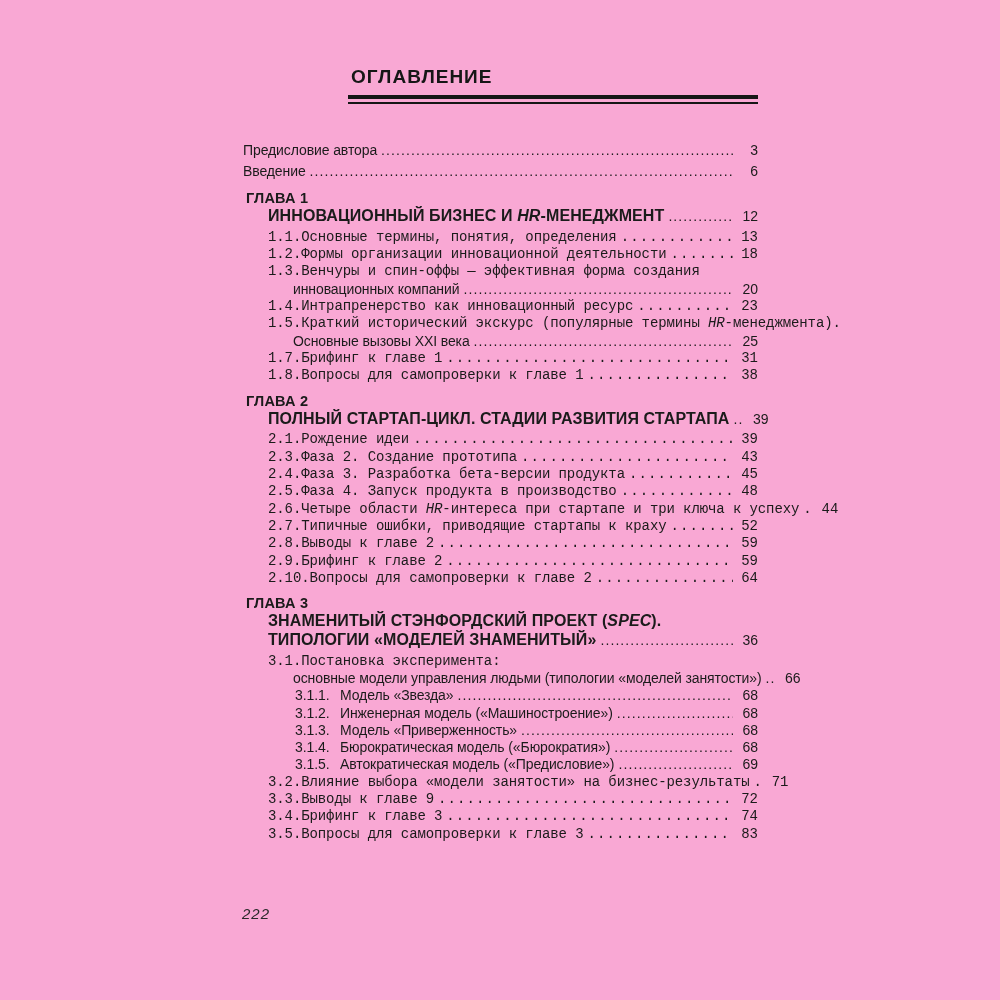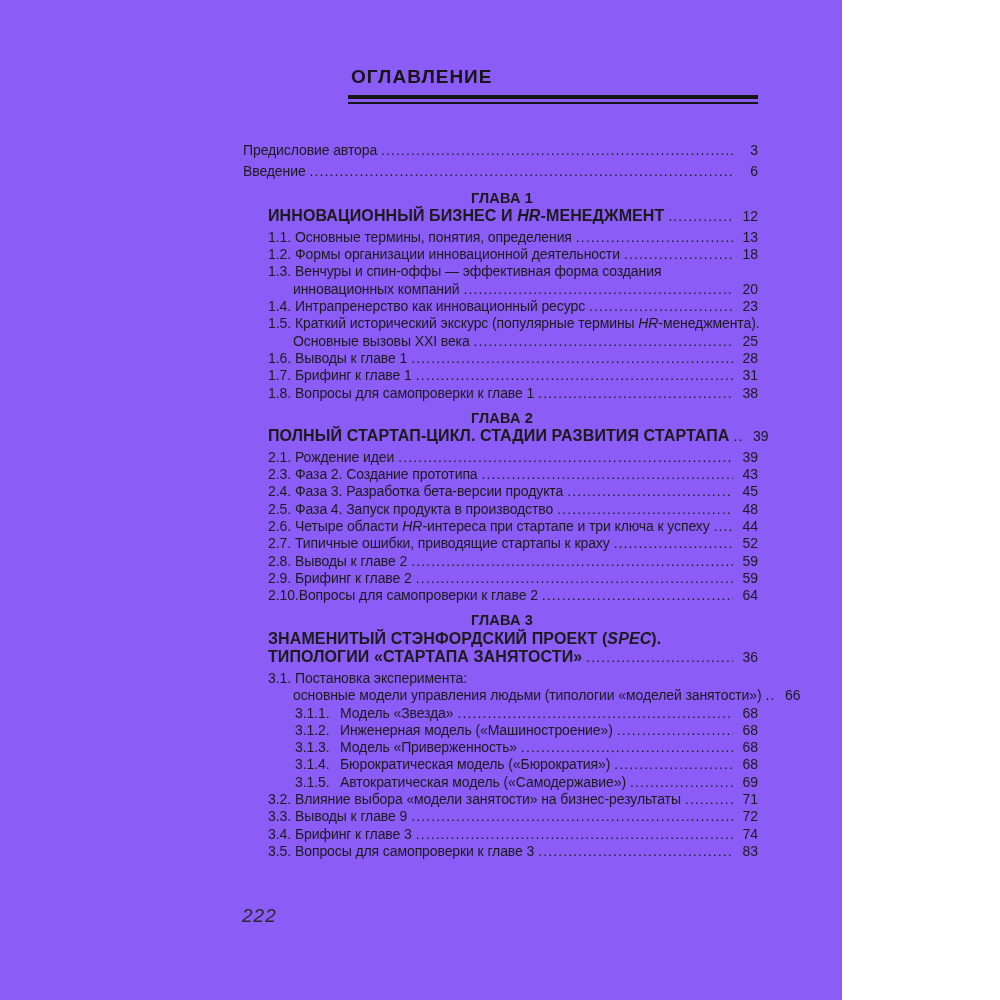--- a/index.html
+++ b/index.html
@@ -6,23 +6,23 @@
     margin: 0;
     padding: 0;
     width: 1000px;
     height: 1000px;
     background: #ffffff;
     font-family: "Liberation Sans", sans-serif;
     color: #1b1b1b;
   }
   .page {
     position: relative;
-    width: 842px;
+    width: 1000px;
     height: 1000px;
-    background: #8b5cf6;
+    background: #f9a8d4;
     overflow: hidden;
   }
   
   .toc-title {
     position: absolute;
     left: 351px;
     top: 66px;
     margin: 0;
     font-size: 19px;
     font-weight: bold;
@@ -52,31 +52,30 @@
     align-items: baseline;
     line-height: 17.3px;
   }
   .row.front { line-height: 21px; }
   .chapter { margin-top: 8px; }
   .row.ch-heading {
     padding-left: 3px;
     font-weight: bold;
     font-size: 14.5px;
     letter-spacing: 0.2px;
-    justify-content: center;
   }
   .row.ch-title {
     padding-left: 25px;
     font-weight: bold;
     font-size: 16px;
     line-height: 18.6px;
     letter-spacing: 0.1px;
   }
   .row.ch-title-last { margin-bottom: 3px; }
-  .row.lvl1 { padding-left: 25px; }
+  .row.lvl1 { padding-left: 25px; font-family: Liberation Mono, monospace; }
   .row.lvl1cont { padding-left: 50px; }
   .row.lvl2 { padding-left: 52px; }
   .num { flex: none; }
   .lvl1 .num { min-width: 27px; }
   .lvl2 .num { min-width: 45px; }
   .lbl { flex: none; white-space: nowrap; }
   .leader {
     flex: 1 1 auto;
     overflow: hidden;
     white-space: nowrap;
@@ -96,21 +95,21 @@
     text-align: right;
     font-weight: 400;
     font-size: 14px;
     letter-spacing: normal;
   }
   
   .folio {
     position: absolute;
     left: 242px;
     top: 905px;
-    font-size: 19px;
+    font-size: 15px;
     font-style: italic;
     letter-spacing: 1px;
     color: #2a2a2a;
   }
 </style>
 </head>
 <body>
 
 <div class="page">
   <h1 class="toc-title"><span>ОГЛАВЛЕНИЕ</span></h1>
@@ -165,26 +164,20 @@
         <div class="row lvl1">
           <span class="num">1.5.</span>
           <span class="lbl"><span>Краткий исторический экскурс (популярные термины </span><i>HR</i><span>-менеджмента).</span></span>
         </div>
         <div class="row lvl1cont">
           <span class="lbl"><span>Основные вызовы XXI века</span></span>
           <span class="leader"></span>
           <span class="pg">25</span>
         </div>
         <div class="row lvl1">
-          <span class="num">1.6.</span>
-          <span class="lbl"><span>Выводы к главе 1</span></span>
-          <span class="leader"></span>
-          <span class="pg">28</span>
-        </div>
-        <div class="row lvl1">
           <span class="num">1.7.</span>
           <span class="lbl"><span>Брифинг к главе 1</span></span>
           <span class="leader"></span>
           <span class="pg">31</span>
         </div>
         <div class="row lvl1">
           <span class="num">1.8.</span>
           <span class="lbl"><span>Вопросы для самопроверки к главе 1</span></span>
           <span class="leader"></span>
           <span class="pg">38</span>
@@ -255,21 +248,21 @@
         </div>
       </section>
       <section class="chapter">
         <div class="row ch-heading">
           <span class="lbl"><span>ГЛАВА 3</span></span>
         </div>
         <div class="row ch-title">
           <span class="lbl"><span>ЗНАМЕНИТЫЙ СТЭНФОРДСКИЙ ПРОЕКТ (</span><i>SPEC</i><span>).</span></span>
         </div>
         <div class="row ch-title ch-title-last">
-          <span class="lbl"><span>ТИПОЛОГИИ «СТАРТАПА ЗАНЯТОСТИ»</span></span>
+          <span class="lbl"><span>ТИПОЛОГИИ «МОДЕЛЕЙ ЗНАМЕНИТЫЙ»</span></span>
           <span class="leader"></span>
           <span class="pg">36</span>
         </div>
         <div class="row lvl1">
           <span class="num">3.1.</span>
           <span class="lbl"><span>Постановка эксперимента:</span></span>
         </div>
         <div class="row lvl1cont">
           <span class="lbl"><span>основные модели управления людьми (типологии «моделей занятости»)</span></span>
           <span class="leader"></span>
@@ -294,21 +287,21 @@
           <span class="pg">68</span>
         </div>
         <div class="row lvl2">
           <span class="num">3.1.4.</span>
           <span class="lbl"><span>Бюрократическая модель («Бюрократия»)</span></span>
           <span class="leader"></span>
           <span class="pg">68</span>
         </div>
         <div class="row lvl2">
           <span class="num">3.1.5.</span>
-          <span class="lbl"><span>Автократическая модель («Самодержавие»)</span></span>
+          <span class="lbl"><span>Автократическая модель («Предисловие»)</span></span>
           <span class="leader"></span>
           <span class="pg">69</span>
         </div>
         <div class="row lvl1">
           <span class="num">3.2.</span>
           <span class="lbl"><span>Влияние выбора «модели занятости» на бизнес-результаты</span></span>
           <span class="leader"></span>
           <span class="pg">71</span>
         </div>
         <div class="row lvl1">

